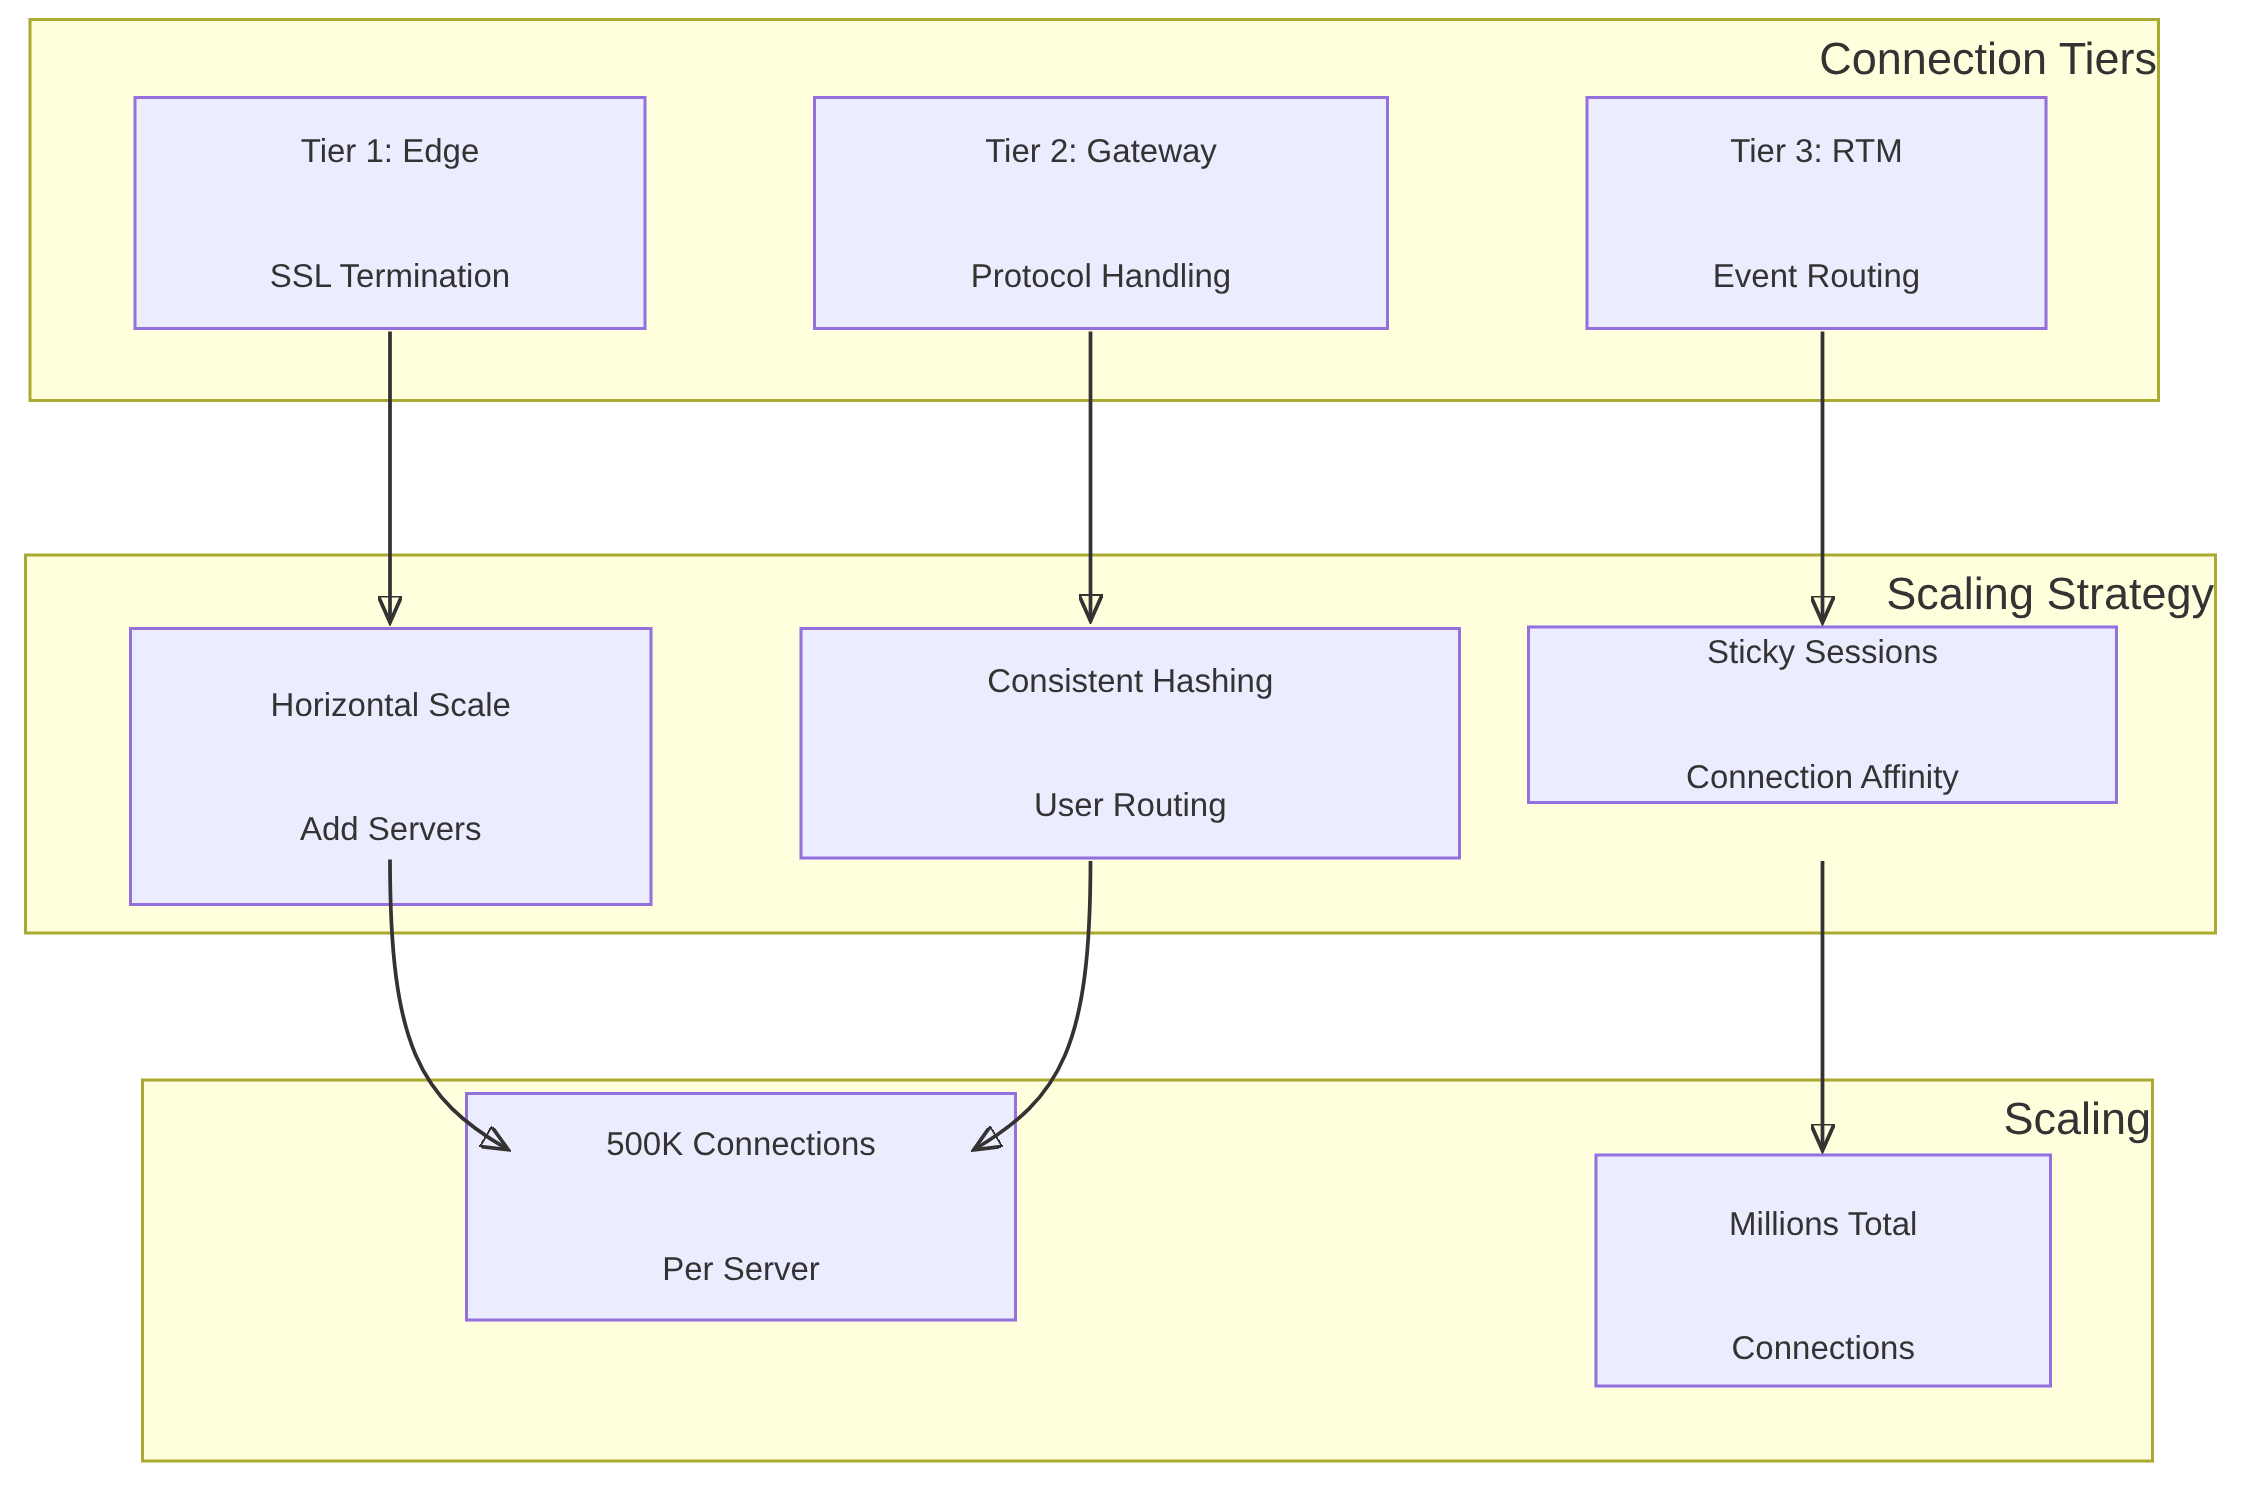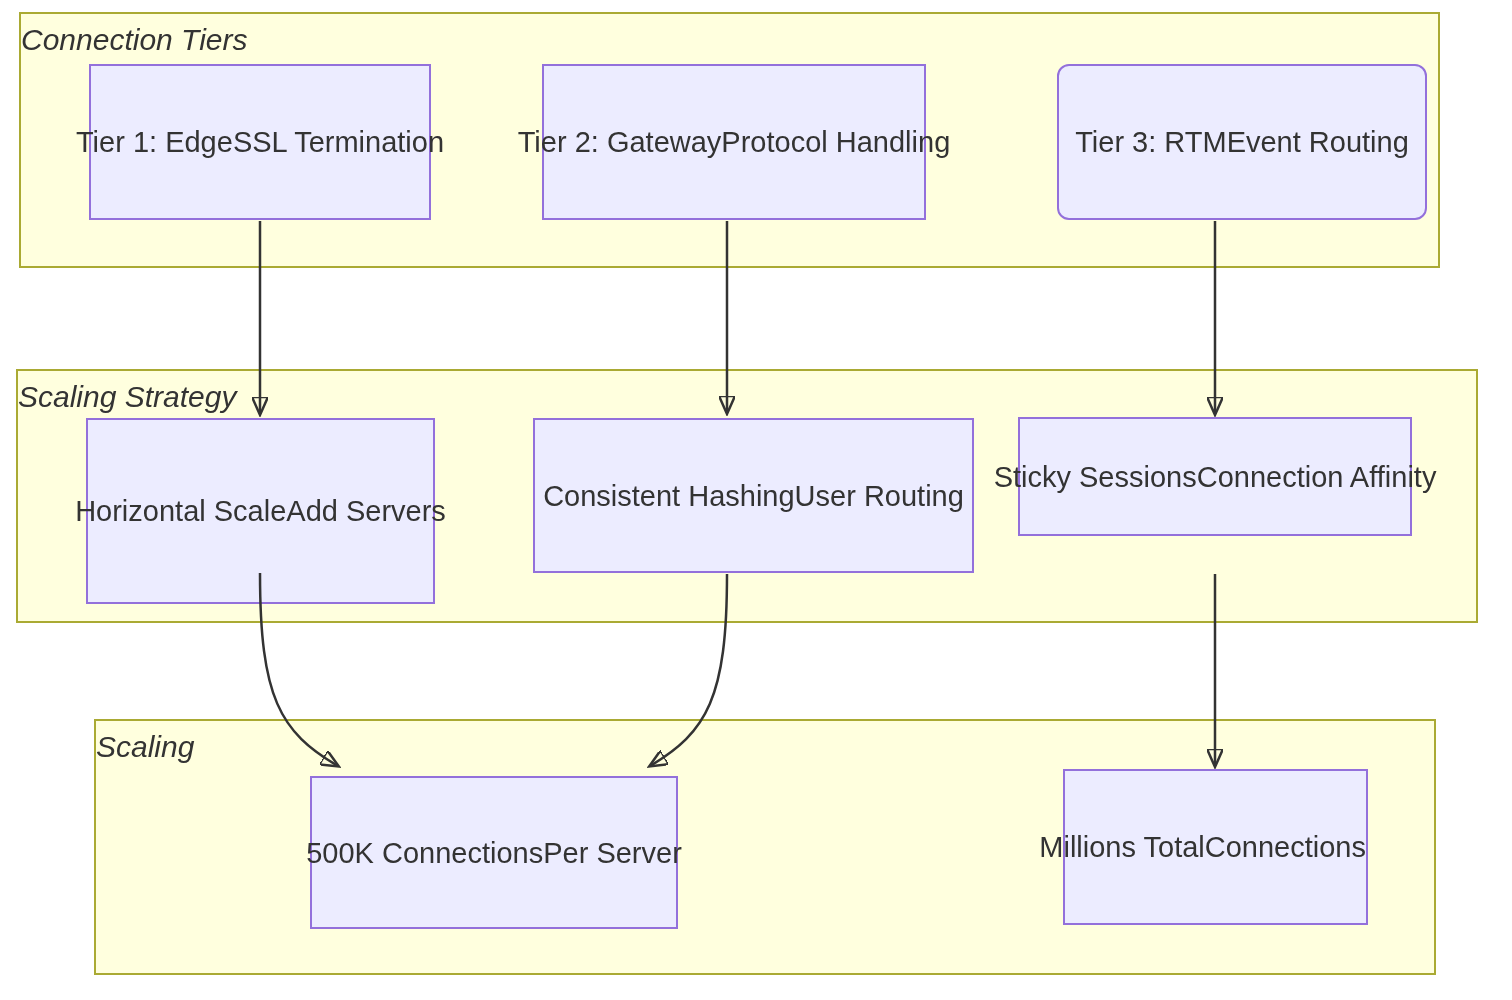--- a/index.html
+++ b/index.html
@@ -21,54 +21,54 @@
     position: absolute;
     box-sizing: border-box;
     background: #ffffde;
     border: 2px solid #aaaa33;
   }
   .group-title {
     position: absolute;
     left: 0;
     right: 0;
     top: 8px;
-    text-align: left;
+    text-align: right;
     font-size: 30px;
     line-height: 1.2;
     color: #333333;
     white-space: nowrap;
-    font-style: italic;
   }
   .g-tiers    { left: 19px;  top: 12px;  width: 1421px; height: 256px; }
   .g-scaling  { left: 16px;  top: 369px; width: 1462px; height: 254px; }
   .g-capacity { left: 94px;  top: 719px; width: 1342px; height: 256px; }
 
   
   .node {
     position: absolute;
     box-sizing: border-box;
     background: #ececff;
     border: 2px solid #9370db;
     display: flex;
-    flex-direction: row;
+    flex-direction: column;
     align-items: center;
     justify-content: center;
     text-align: center;
-    font-size: 29px;
+    font-size: 22px;
     line-height: 48px;
     color: #333333;
     white-space: nowrap;
+    gap: 35px;
   }
   .n-tier1    { left: 89px;   top: 64px;  width: 342px; height: 156px; }
   .n-tier2    { left: 542px;  top: 64px;  width: 384px; height: 156px; }
-  .n-tier3    { left: 1057px; top: 64px;  width: 370px; height: 156px; border-radius: 12px; }
+  .n-tier3    { left: 1057px; top: 64px;  width: 308px; height: 156px; }
   .n-hscale   { left: 86px;   top: 418px; width: 349px; height: 186px; }
   .n-chash    { left: 533px;  top: 418px; width: 441px; height: 155px; }
   .n-sticky   { left: 1018px; top: 417px; width: 394px; height: 119px; }
-  .n-500k     { left: 310px;  top: 776px; width: 368px; height: 153px; }
+  .n-500k     { left: 310px;  top: 728px; width: 368px; height: 153px; }
   .n-millions { left: 1063px; top: 769px; width: 305px; height: 156px; justify-content: flex-end; }
 
   
   .edges {
     position: absolute;
     inset: 0;
     width: 1512px;
     height: 1000px;
     pointer-events: none;
   }

